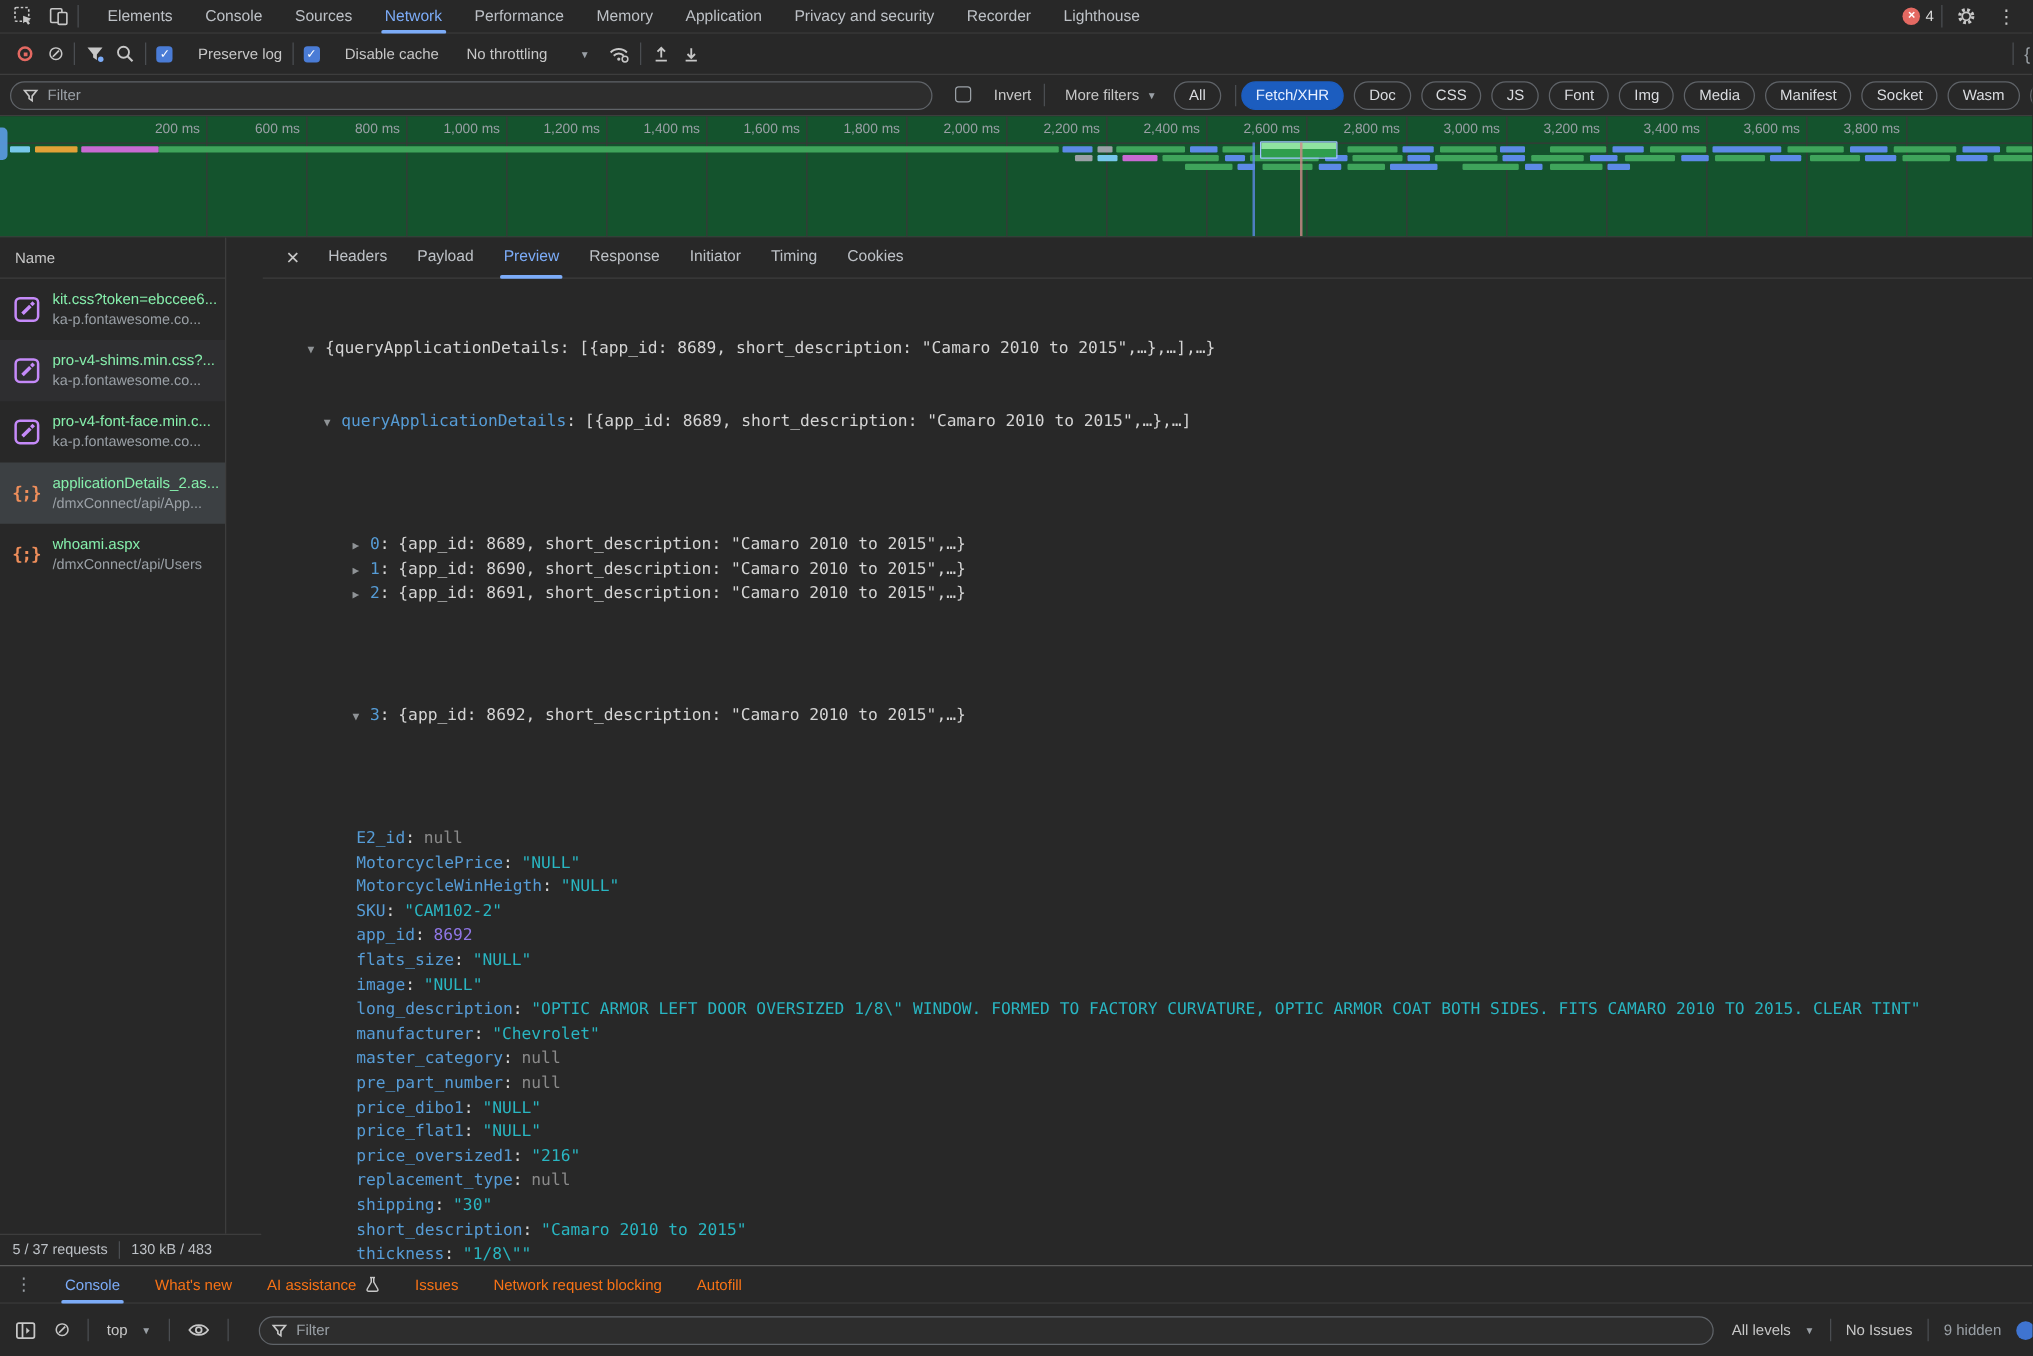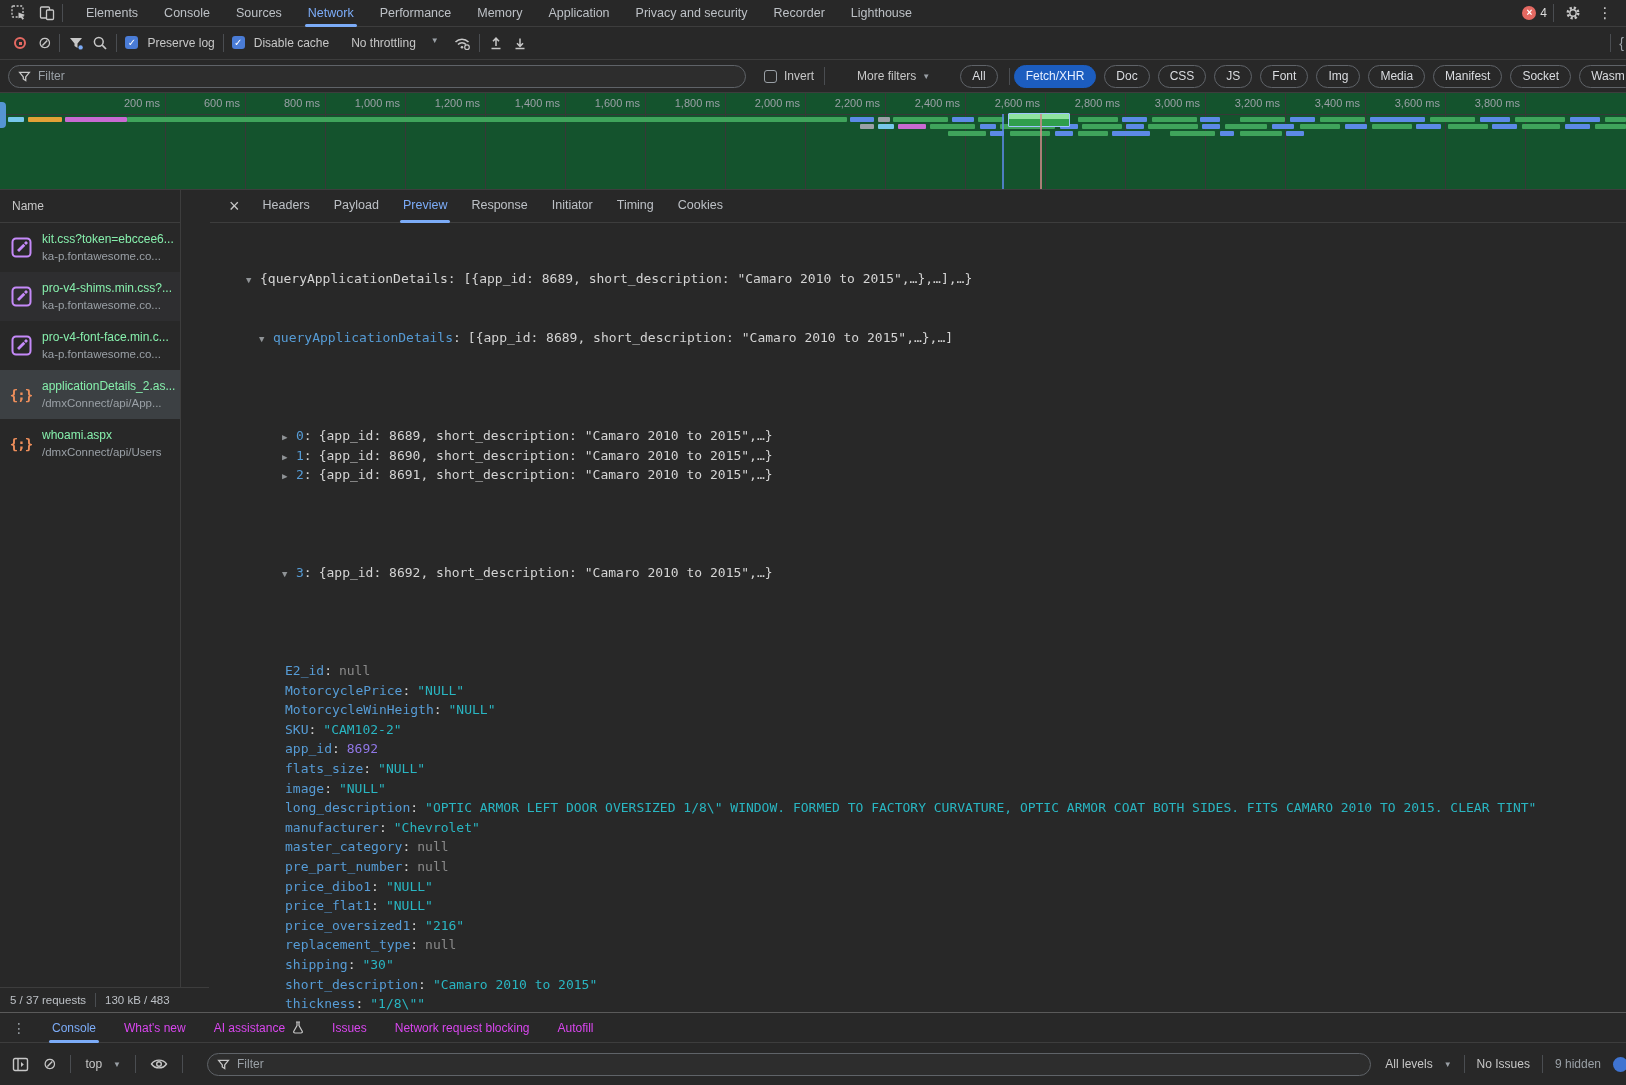--- a/index.html
+++ b/index.html
@@ -21,30 +21,30 @@
   .dots{color:#c7c7c7;font-size:15px;font-family:"DejaVu Sans",sans-serif}
   
   #nettoolbar{position:absolute;top:27px;left:0;right:0;height:33px;border-bottom:1px solid #3d3d3d;display:flex;align-items:center;padding-left:10px;gap:8px;background:#282828}
   .rec{width:12px;height:12px;border:2px solid #e46962;border-radius:50%;position:relative;flex:none;margin:0 4px}
   .rec::after{content:"";position:absolute;inset:2.5px;background:#e46962}
   .gicon{color:#c7c7c7;font-family:"DejaVu Sans",sans-serif;font-size:16px;line-height:16px}
   .cb{width:13px;height:13px;border-radius:3px;background:#4a7cd6;color:#fff;display:inline-flex;align-items:center;justify-content:center;font-size:10px;flex:none}
   .cb::after{content:"✓"}
   .cb.un{background:transparent;border:1.5px solid #9aa0a6}
   .cb.un::after{content:""}
-  .cbrow{display:flex;align-items:flex-start;gap:9px;white-space:nowrap}
+  .cbrow{display:flex;align-items:center;gap:20px;white-space:nowrap}
   .ddarrow{font-size:8px;color:#9aa0a6;margin-left:6px}
   .tb-overflow{margin-left:auto;display:flex;align-items:center;gap:8px;padding-right:2px;color:#9aa0a6}
   
   #filterrow{position:absolute;top:60px;left:0;right:0;height:33px;border-bottom:1px solid #3d3d3d;display:flex;align-items:center;padding-left:8px;background:#282828;overflow:hidden}
   .fpill{width:738px;height:23px;background:#2d2d2d;border:1px solid #5f6368;border-radius:12px;display:flex;align-items:center;padding:0 9px;gap:7px;flex:none}
   .fpill input{flex:1;background:transparent;border:none;outline:none;color:#d0d0d0;font-size:12px;font-family:"Liberation Sans",sans-serif}
   .fpill input::placeholder{color:#9aa0a6}
-  .invert{display:flex;align-items:center;gap:7px;margin-left:18px;white-space:nowrap}
-  .morefilters{display:flex;align-items:center;margin:0 22px;white-space:nowrap;color:#c7c7c7}
+  .invert{display:flex;align-items:flex-start;gap:18px;margin-left:18px;white-space:nowrap}
+  .morefilters{display:flex;align-items:center;margin:0 6px;white-space:nowrap;color:#c7c7c7}
   #filterrow .vdiv{margin:0 10px}
   .chips{display:flex;align-items:center;white-space:nowrap}
   .chip{height:23px;padding:0 11px;margin-left:8px;border:1px solid #5f6368;border-radius:12px;background:transparent;color:#dadce0;font-size:12px;font-family:"Liberation Sans",sans-serif;white-space:nowrap;position:relative}
   .chip.selected{background:#1c5dbf;border-color:#1c5dbf;color:#e8f0ff}
   .chip:first-of-type{margin-right:8px}
   .chip:first-of-type::before{content:"";position:absolute;right:-13px;top:2px;bottom:2px;width:1px;background:#4a4d51}
   
   #timeline{position:absolute;top:93px;left:0;right:0;height:97px;border-bottom:1px solid #3d3d3d;overflow:hidden;background:#14532d}
   .tickrow{position:absolute;left:86px;top:0;bottom:0;display:flex}
   .tick{width:80px;height:97px;border-right:1px solid #383838;font-size:11px;color:#9aa0a6;text-align:right;padding:4px 5px 0 0;flex:none}
@@ -81,21 +81,21 @@
   .pkey{color:#569cd6}
   .pkey::after{content:":";color:#d4d4d4;margin-right:7px}
   .ppre{color:#d4d4d4}
   .pval{color:#d4d4d4}
   .t-str .pval{color:#29b6c2}
   .t-num .pval{color:#9077e6}
   .t-null .pval{color:#8a8a8a}
   
   #drawer{position:absolute;left:0;right:0;top:1012px;height:31px;background:#282828;border-top:1px solid #5a5a5a;border-bottom:1px solid #3d3d3d;display:flex;align-items:center}
   .dots3{padding:0 12px;color:#9aa0a6;font-size:14px;font-family:"DejaVu Sans",sans-serif}
-  .drtab{padding:0 14px;height:30px;display:flex;align-items:center;gap:7px;font-size:12px;color:#d946ef;position:relative;white-space:nowrap}
+  .drtab{padding:0 14px;height:30px;display:flex;align-items:center;gap:7px;font-size:12px;color:#f97316;position:relative;white-space:nowrap}
   .drtab.selected{color:#7cacf8}
   .drtab.selected::after{content:"";position:absolute;left:11px;right:11px;bottom:0;height:3px;border-radius:3px;background:#7cacf8}
   .drtab .flaskic{display:none}
   .drtab.flask .flaskic{display:block}
   
   #consolebar{position:absolute;left:0;right:0;top:1043px;height:42px;background:#282828;display:flex;align-items:center;padding:0 12px;gap:14px}
   .ctx{display:flex;align-items:center;gap:5px;color:#c7c7c7;white-space:nowrap}
   .cpill{flex:1;height:23px;margin-left:10px;background:#2d2d2d;border:1px solid #5f6368;border-radius:12px;display:flex;align-items:center;padding:0 9px;gap:7px}
   .cpill input{flex:1;background:transparent;border:none;outline:none;color:#d0d0d0;font-size:12px;font-family:"Liberation Sans",sans-serif}
   .cpill input::placeholder{color:#9aa0a6}

